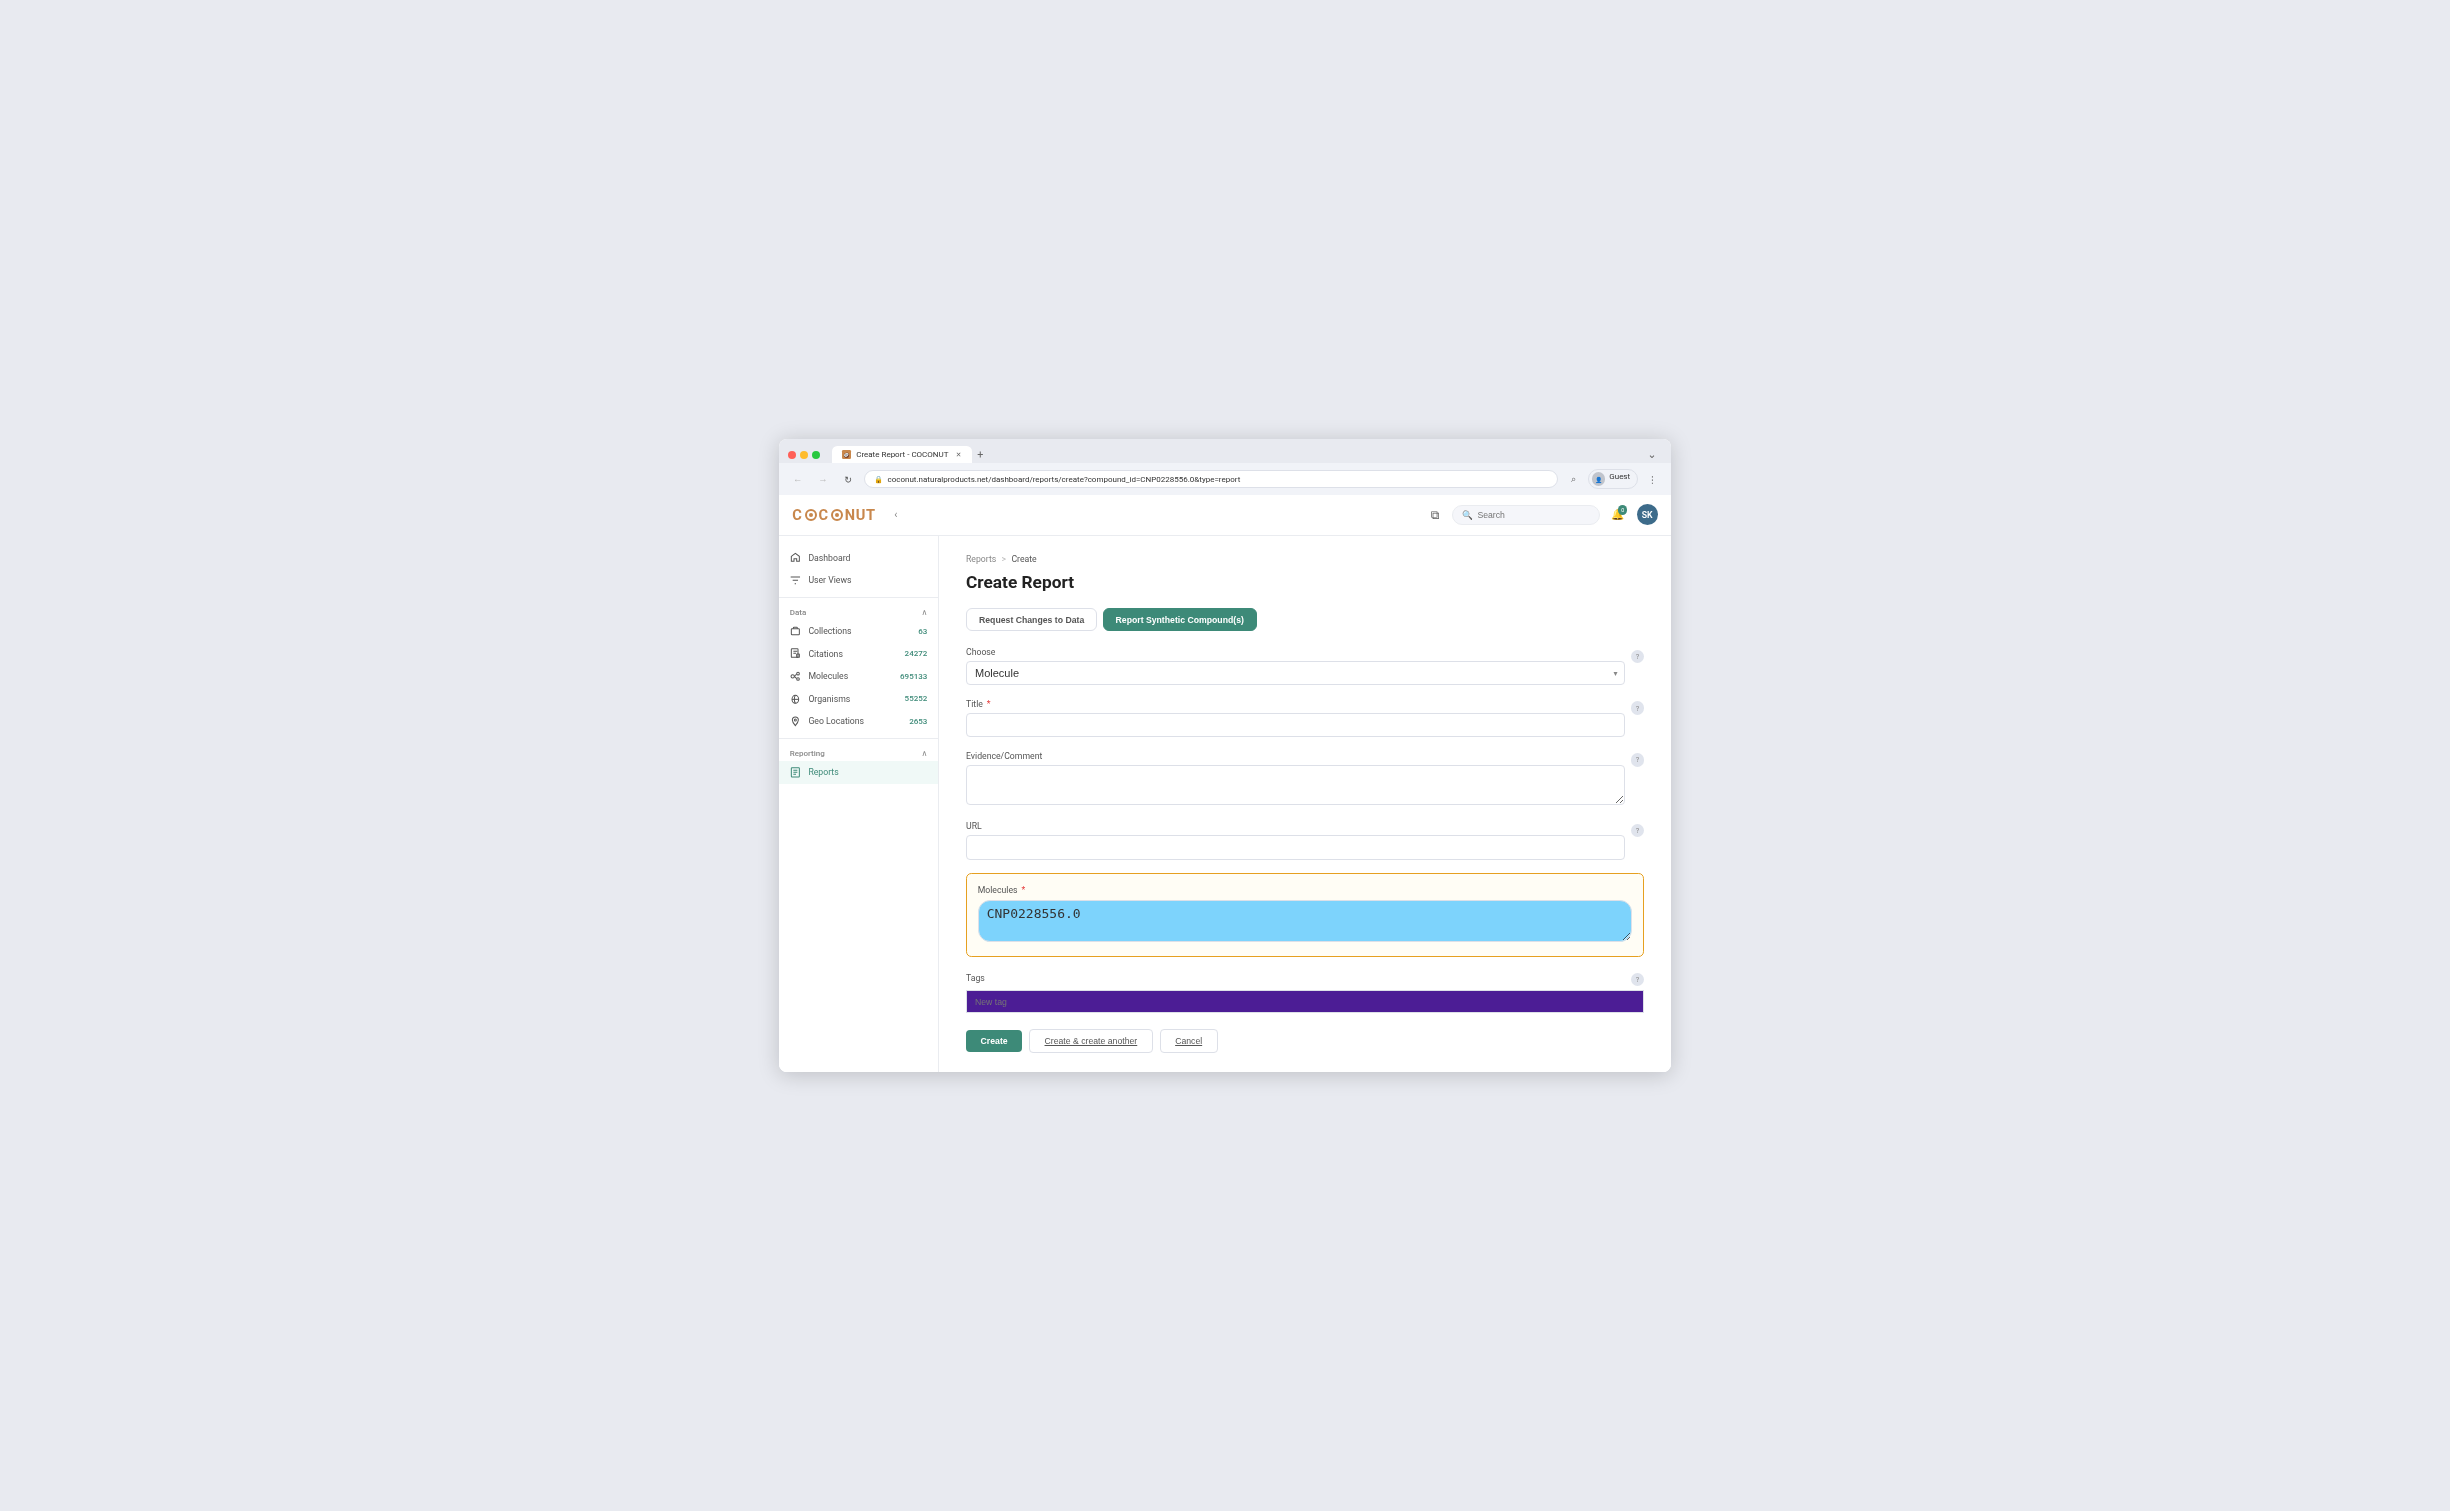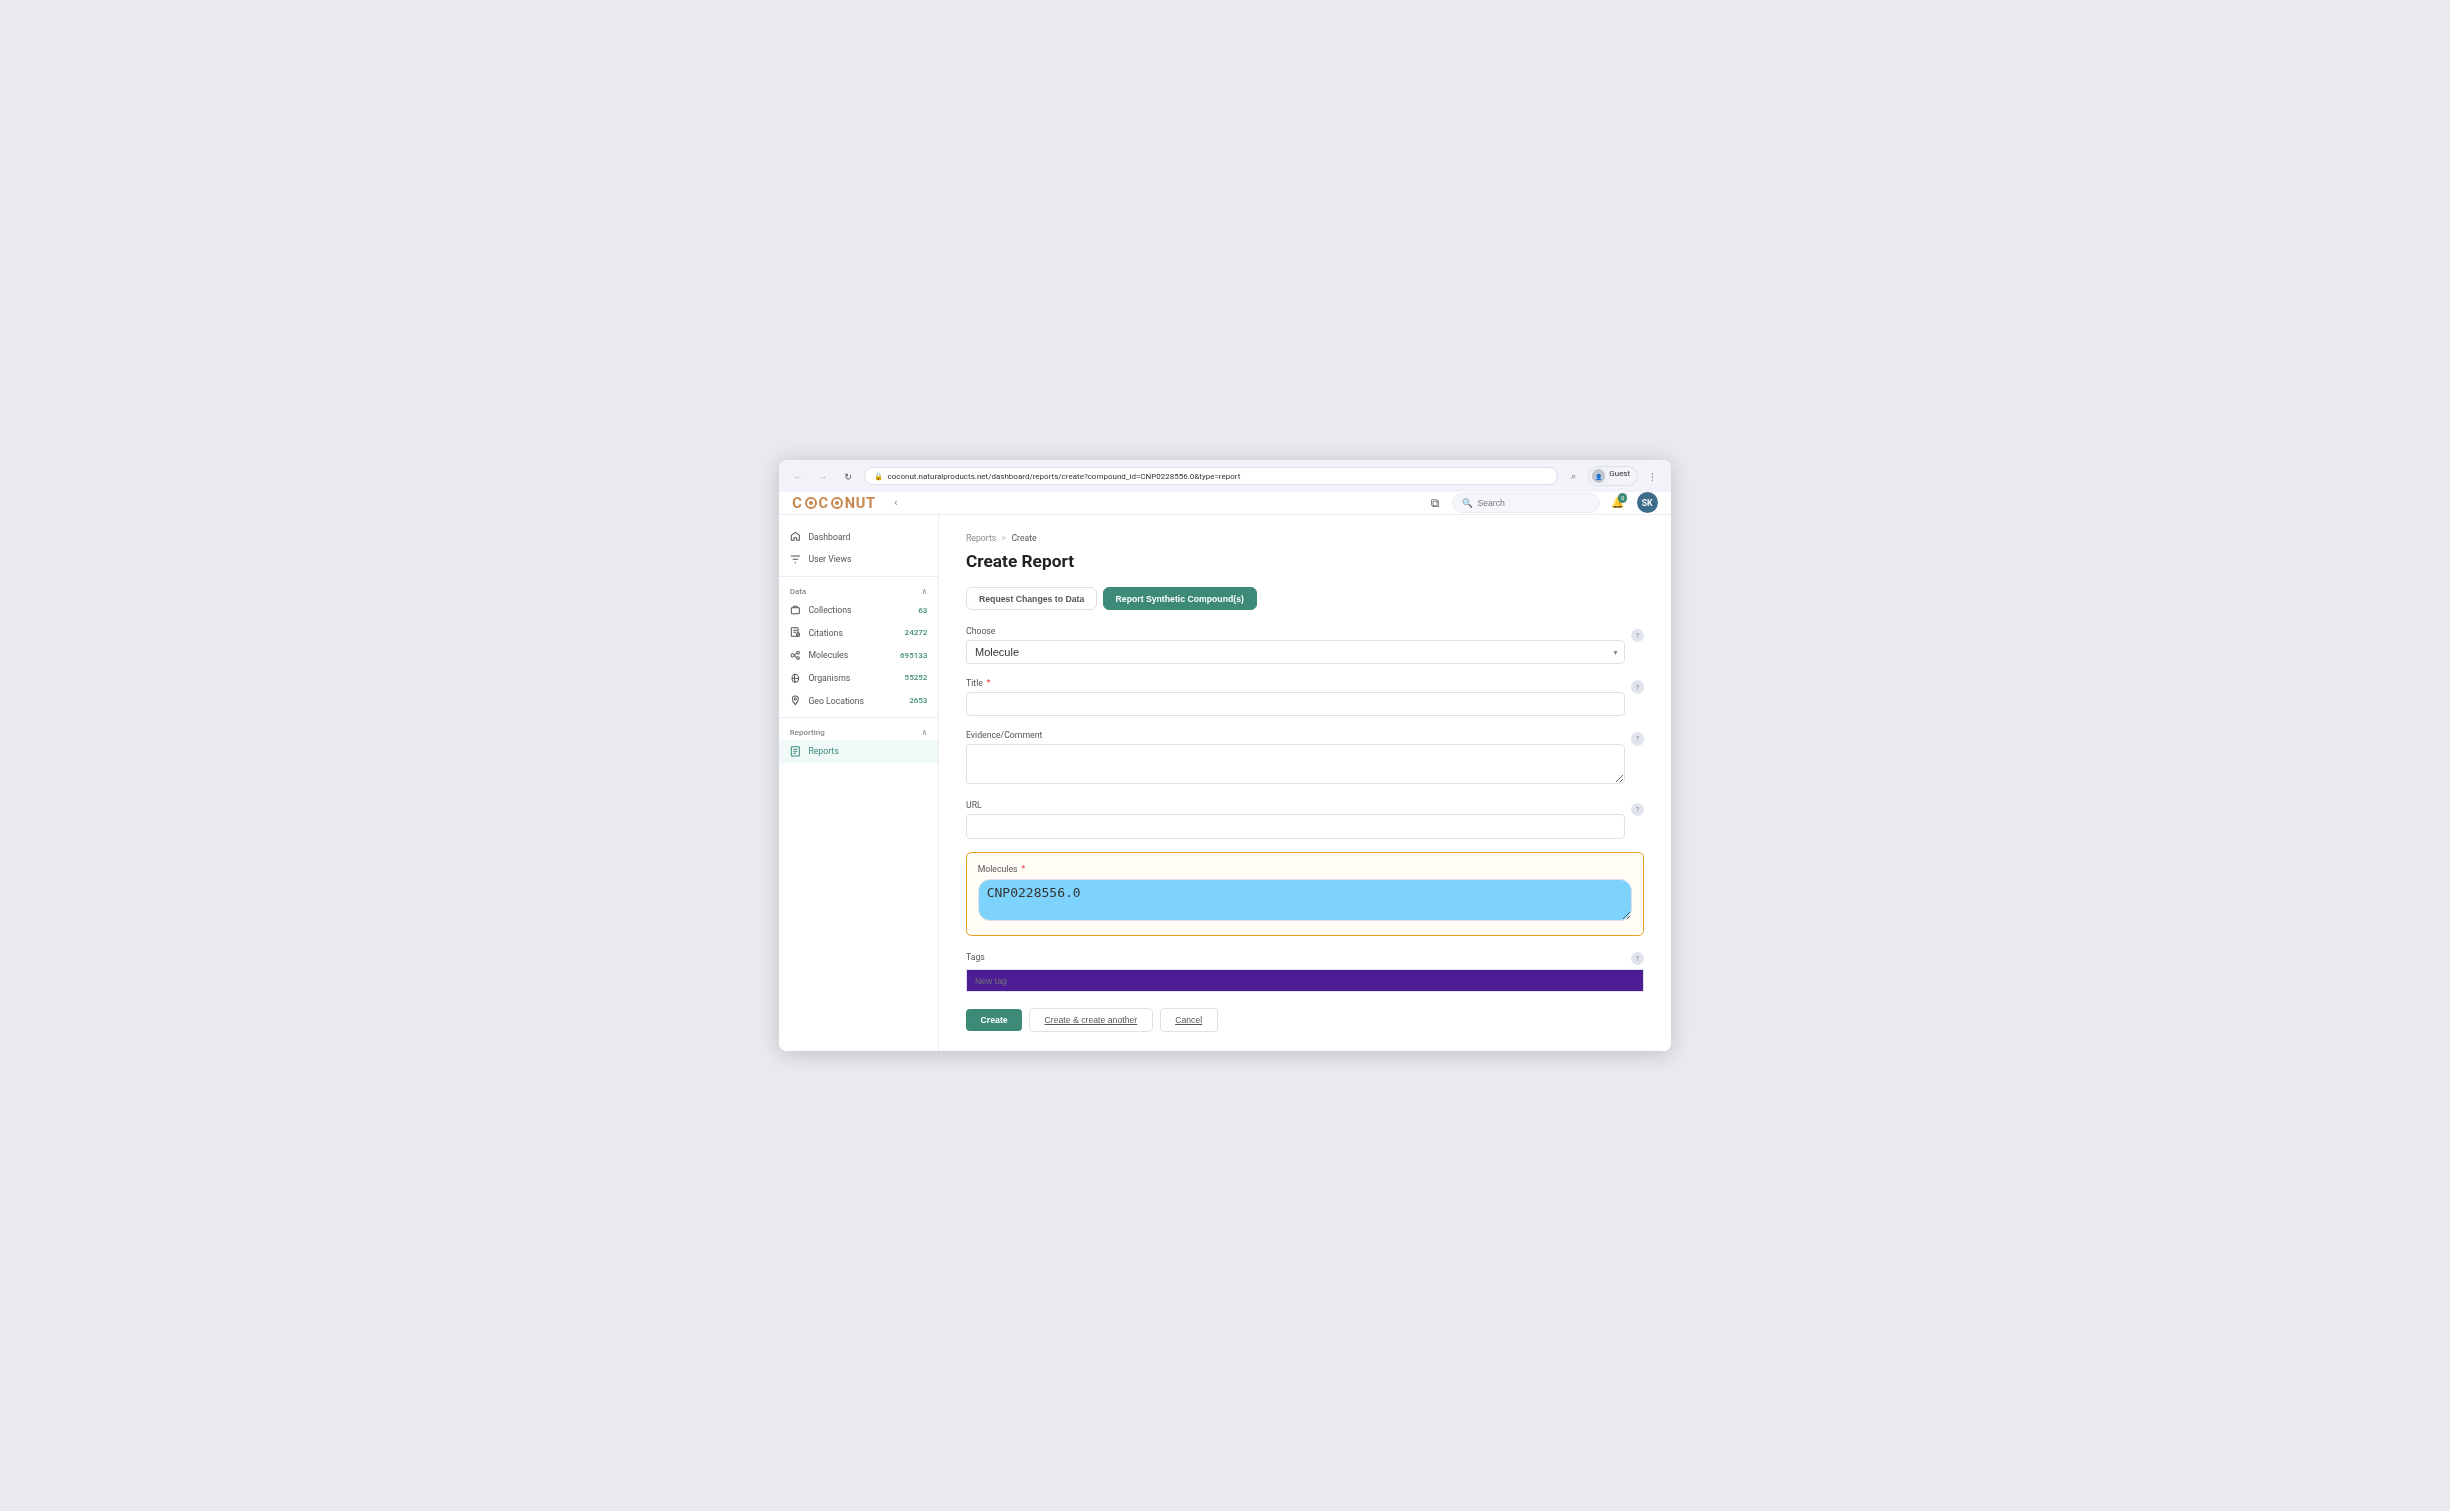--- a/index.html
+++ b/index.html
@@ -166,21 +166,21 @@
       color: #fff;
     }
     
     .app-container {
       display: flex;
       flex-direction: column;
       height: calc(100% - 53px);
       background: #fff;
     }
     .app-header {
-      height: 23px;
+      height: 41px;
       background: #fff;
       border-bottom: 0.7px solid #eaecf0;
       display: flex;
       align-items: center;
       padding: 0 13.3px;
       gap: 10.7px;
     }
     .logo {
       display: flex;
       align-items: center;
@@ -526,20 +526,36 @@
       margin-left: 5.3px;
       flex-shrink: 0;
       margin-top: 2.7px;
     }
   </style>
 </head>
 <body>
 
 <div class="browser-window">
 
+  <div class="browser-titlebar">
+    <div class="traffic-lights">
+      <div class="tl tl-red"></div>
+      <div class="tl tl-yellow"></div>
+      <div class="tl tl-green"></div>
+    </div>
+    <div class="browser-tab-bar">
+      <div class="browser-tab">
+        <div class="tab-favicon">🥥</div>
+        <span>Create Report - COCONUT</span>
+        <div class="tab-close">✕</div>
+      </div>
+      <div class="tab-new">+</div>
+    </div>
+    <div style="font-size:10.7px;color:#666;cursor:pointer;padding:0 5.3px;">⌄</div>
+  </div>
 
   <div class="browser-nav">
     <button class="nav-btn disabled">←</button>
     <button class="nav-btn disabled">→</button>
     <button class="nav-btn">↻</button>
     <div class="address-bar">
       <span class="lock-icon">🔒</span>
       <span class="address-text">coconut.naturalproducts.net/dashboard/reports/create?compound_id=CNP0228556.0&amp;type=report</span>
     </div>
     <div class="nav-right">

